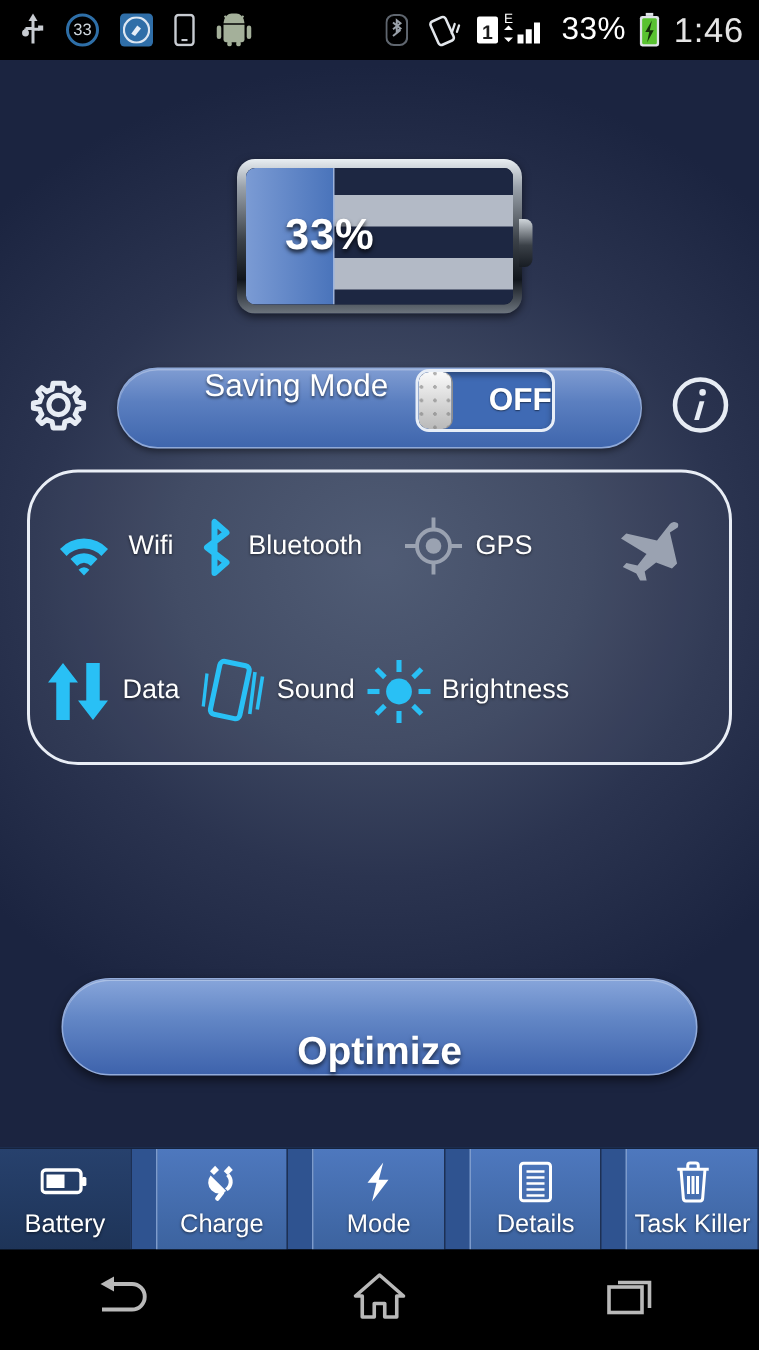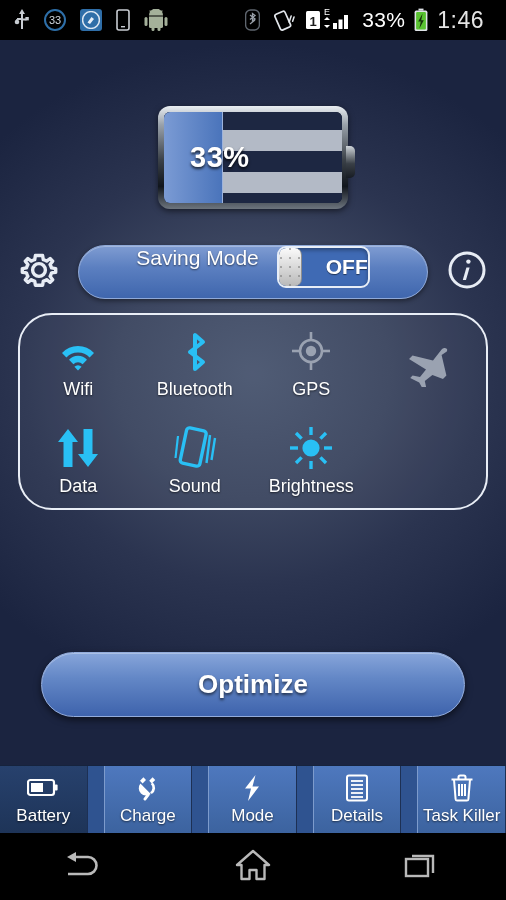--- a/index.html
+++ b/index.html
@@ -9,21 +9,21 @@
     background:#000;
     overflow:hidden;
     -webkit-font-smoothing:antialiased;
   }
   #phone { position:relative; width:506px; height:900px; overflow:hidden; }
 
   
   #statusbar{
     position:absolute; left:0; top:0; width:506px; height:40px;
     background:#000; display:flex; align-items:center;
-    padding:0 22px 0 14px;
+    padding:0 10px 0 14px;
   }
   #sb-left{ display:flex; align-items:center; gap:14px; flex:1; }
   #sb-right{ display:flex; align-items:center; gap:8px; }
   .sb-ico{ display:flex; align-items:center; justify-content:center; }
   .sb-text{ color:#fff; font-size:21px; letter-spacing:.3px; }
   .sb-time{ color:#e5e5e5; font-size:23px; letter-spacing:.5px; }
   .badge33{
     width:22px;height:22px;border-radius:50%;
     border:2px solid #2e6fa8; color:#cfd7de; font-size:11px;
     display:flex;align-items:center;justify-content:center;
@@ -101,31 +101,31 @@
   }
   #toggle-text{ color:#fff; font-size:21px; font-weight:bold; padding-left:24px; text-shadow:0 1px 1px rgba(0,0,0,.5); }
 
   
   #panel{
     position:absolute; left:18px; top:273px; width:470px; height:197px;
     border:2px solid #e9eef6; border-radius:34px;
     background:rgba(255,255,255,.035);
     display:grid; grid-template-columns:repeat(4,1fr); grid-template-rows:repeat(2,1fr);
   }
-  .tgl{ display:flex; flex-direction:column; align-items:center; justify-content:center; gap:5px; }
+  .tgl{ display:flex; align-items:center; justify-content:center; gap:5px; }
   .tgl-ico{ height:48px; display:flex; align-items:flex-end; justify-content:center; }
   .tgl-lbl{ color:#fff; font-size:18px; text-shadow:0 1px 2px rgba(0,0,0,.6); }
 
   
   #optimize{
     position:absolute; left:41px; top:612px; width:424px; height:65px;
     border-radius:33px;
     background:linear-gradient(180deg,#87a5da 0%,#6387c6 40%,#3e63ac 100%);
     border:1px solid #93acdb;
-    display:flex; align-items:center; justify-content:center;
+    display:flex; align-items:flex-end; justify-content:center;
     box-shadow:0 3px 7px rgba(0,0,0,.55), inset 0 1px 0 rgba(255,255,255,.3);
   }
   #optimize span{ color:#fff; font-size:26px; font-weight:bold; text-shadow:0 2px 3px rgba(0,0,0,.6); }
 
   
   #tabbar{
     position:absolute; left:0; top:765px; width:506px; height:68px;
     display:flex; background:#2f5390;
     border-top:1px solid #16233d;
     gap:16px;

